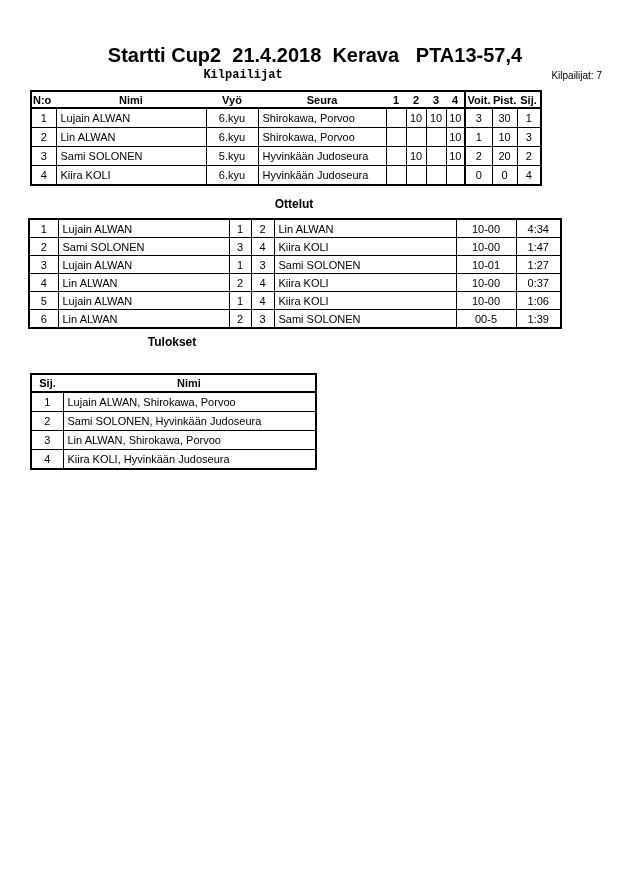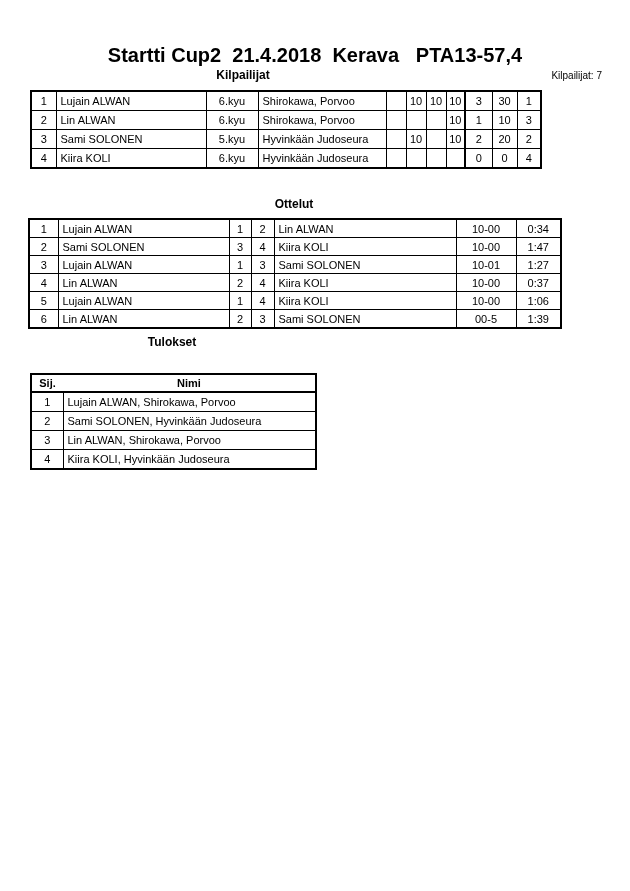--- a/index.html
+++ b/index.html
@@ -8,21 +8,21 @@
     font-family:"Liberation Sans","DejaVu Sans",sans-serif;
     position:relative; overflow:hidden;
   }
   .page { position:absolute; left:0; top:0; width:630px; height:891px; background:#fff; }
 
   .doc-title {
     position:absolute; top:44px; left:0; width:630px;
     text-align:center; font-size:20px; font-weight:bold; white-space:pre;
   }
   .section-title { position:absolute; font-size:12px; font-weight:bold; transform:translateX(-50%); white-space:nowrap; }
-  #st-kilpailijat { top:68px;  left:243px; }
+  #st-kilpailijat { top:68px;  left:243px;font-family:Liberation Mono, monospace; }
   #st-ottelut     { top:197px; left:294px; }
   #st-tulokset    { top:335px; left:172px; }
   .count-note { position:absolute; top:70px; right:28px; font-size:10px; white-space:nowrap; }
 
   table {
     position:absolute; border-collapse:collapse; table-layout:fixed;
     background:#fff; border:2px solid #000;
   }
   td { border:1px solid #000; font-size:11px; padding:0 4px; white-space:nowrap; overflow:hidden; }
   th { border:none; border-bottom:2px solid #000; font-size:11px; font-weight:bold; padding:0; white-space:nowrap; }
@@ -60,20 +60,33 @@
         <col style="width:128px">
       <col style="width:20px">
         <col style="width:20px">
         <col style="width:20px">
         <col style="width:19px">
       <col style="width:27px">
         <col style="width:25px">
         <col style="width:24px">
     </colgroup>
     <tbody>
+        <tr>
+      <th class="lft">N:o</th>
+      <th class="c">Nimi</th>
+      <th class="c">Vyö</th>
+      <th class="c">Seura</th>
+      <th class="c">1</th>
+      <th class="c">2</th>
+      <th class="c">3</th>
+      <th class="c">4</th>
+      <th class="c thk">Voit.</th>
+      <th class="c">Pist.</th>
+      <th class="c">Sij.</th>
+    </tr>
     <tr>
       <td class="c">1</td>
       <td class="l">Lujain ALWAN</td>
       <td class="c">6.kyu</td>
       <td class="l">Shirokawa, Porvoo</td>
       <td class="c"></td>
       <td class="c">10</td>
       <td class="c">10</td>
       <td class="c">10</td>
       <td class="c thk">3</td>
@@ -135,21 +148,21 @@
         <col style="width:45px">
     </colgroup>
     <tbody>
     <tr>
       <td class="c">1</td>
       <td class="l">Lujain ALWAN</td>
       <td class="c">1</td>
       <td class="c">2</td>
       <td class="l">Lin ALWAN</td>
       <td class="c">10-00</td>
-      <td class="c">0:34</td>
+      <td class="c">4:34</td>
     </tr>
     <tr>
       <td class="c">2</td>
       <td class="l">Sami SOLONEN</td>
       <td class="c">3</td>
       <td class="c">4</td>
       <td class="l">Kiira KOLI</td>
       <td class="c">10-00</td>
       <td class="c">1:47</td>
     </tr>

